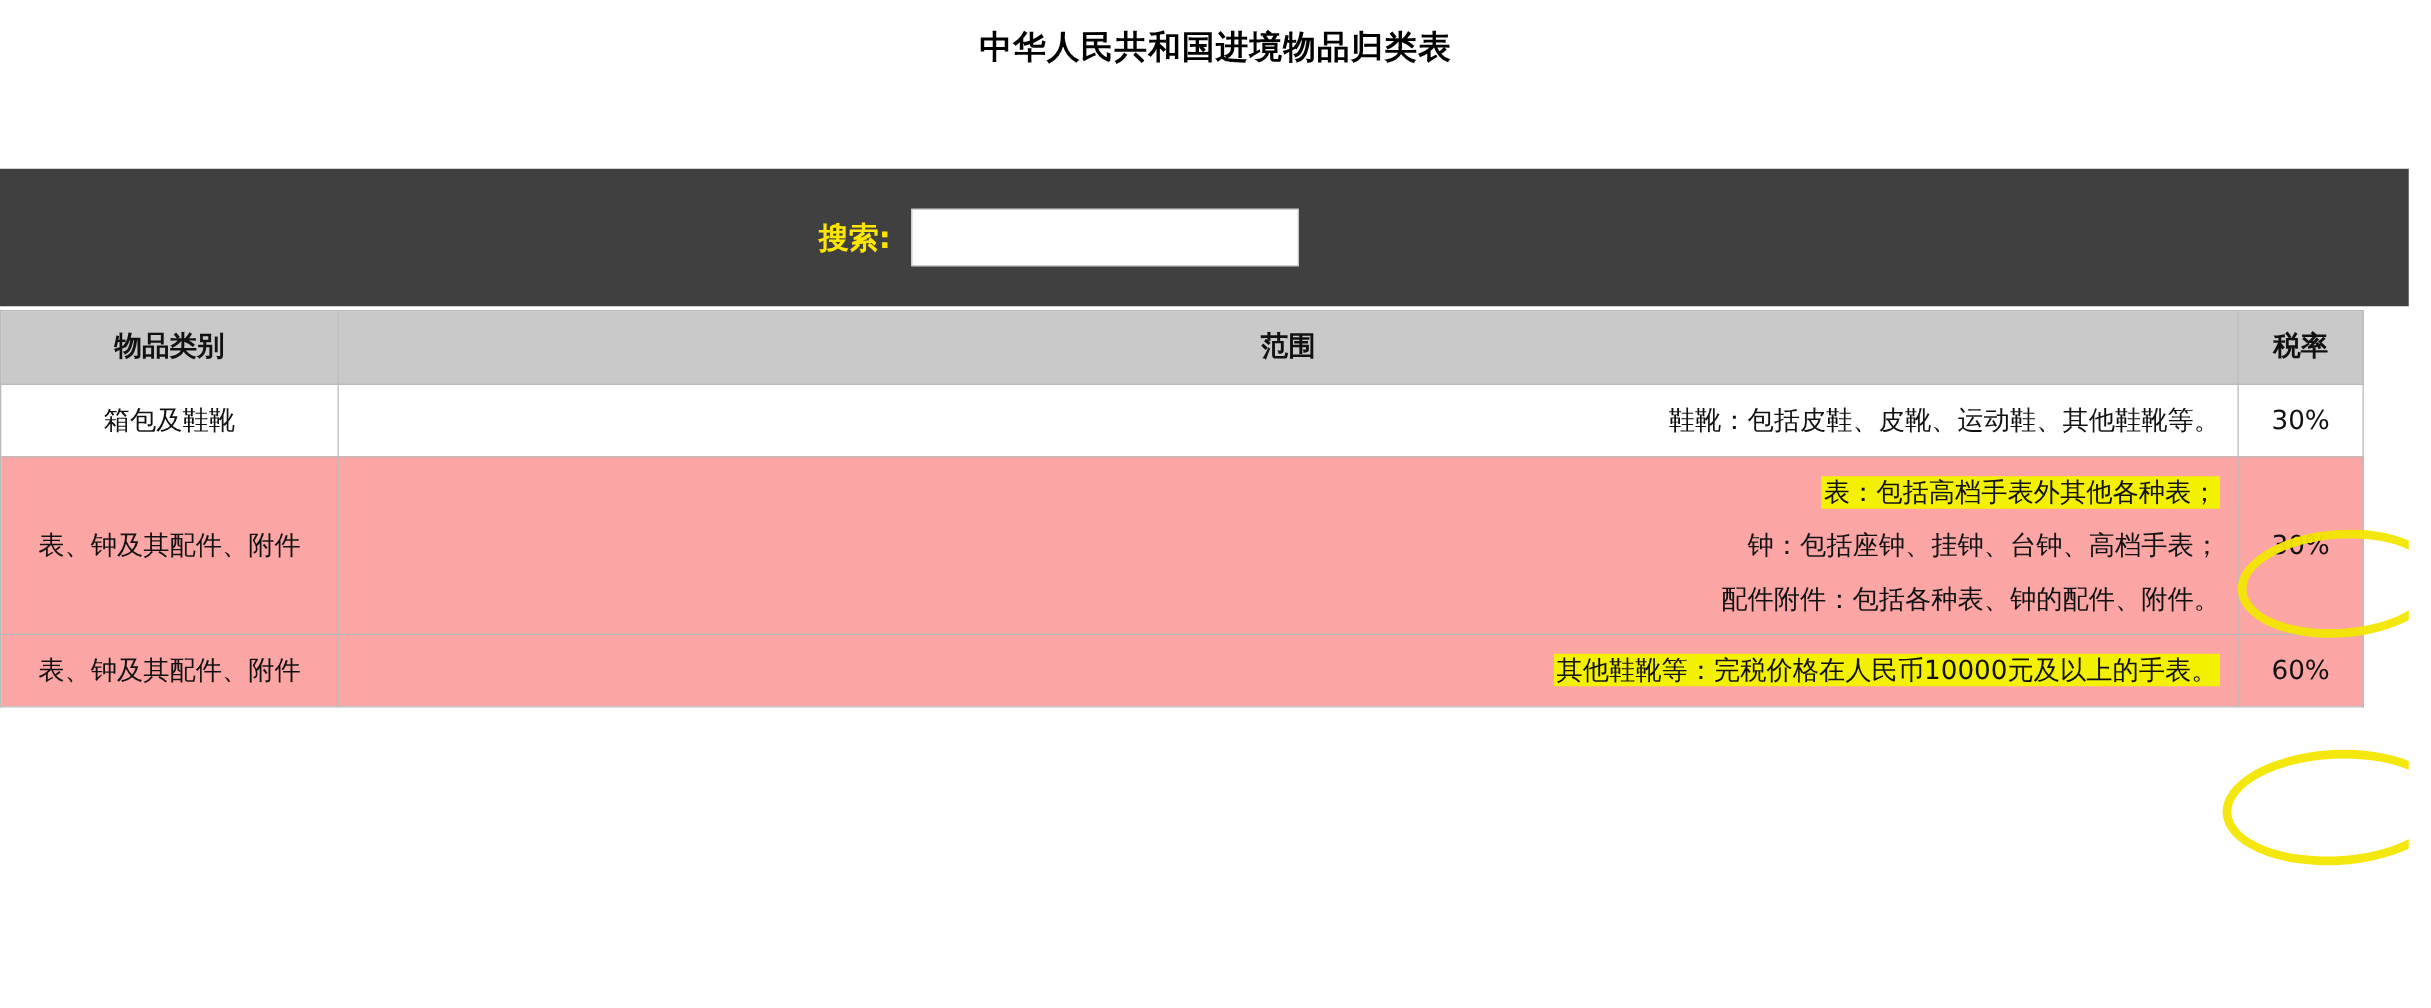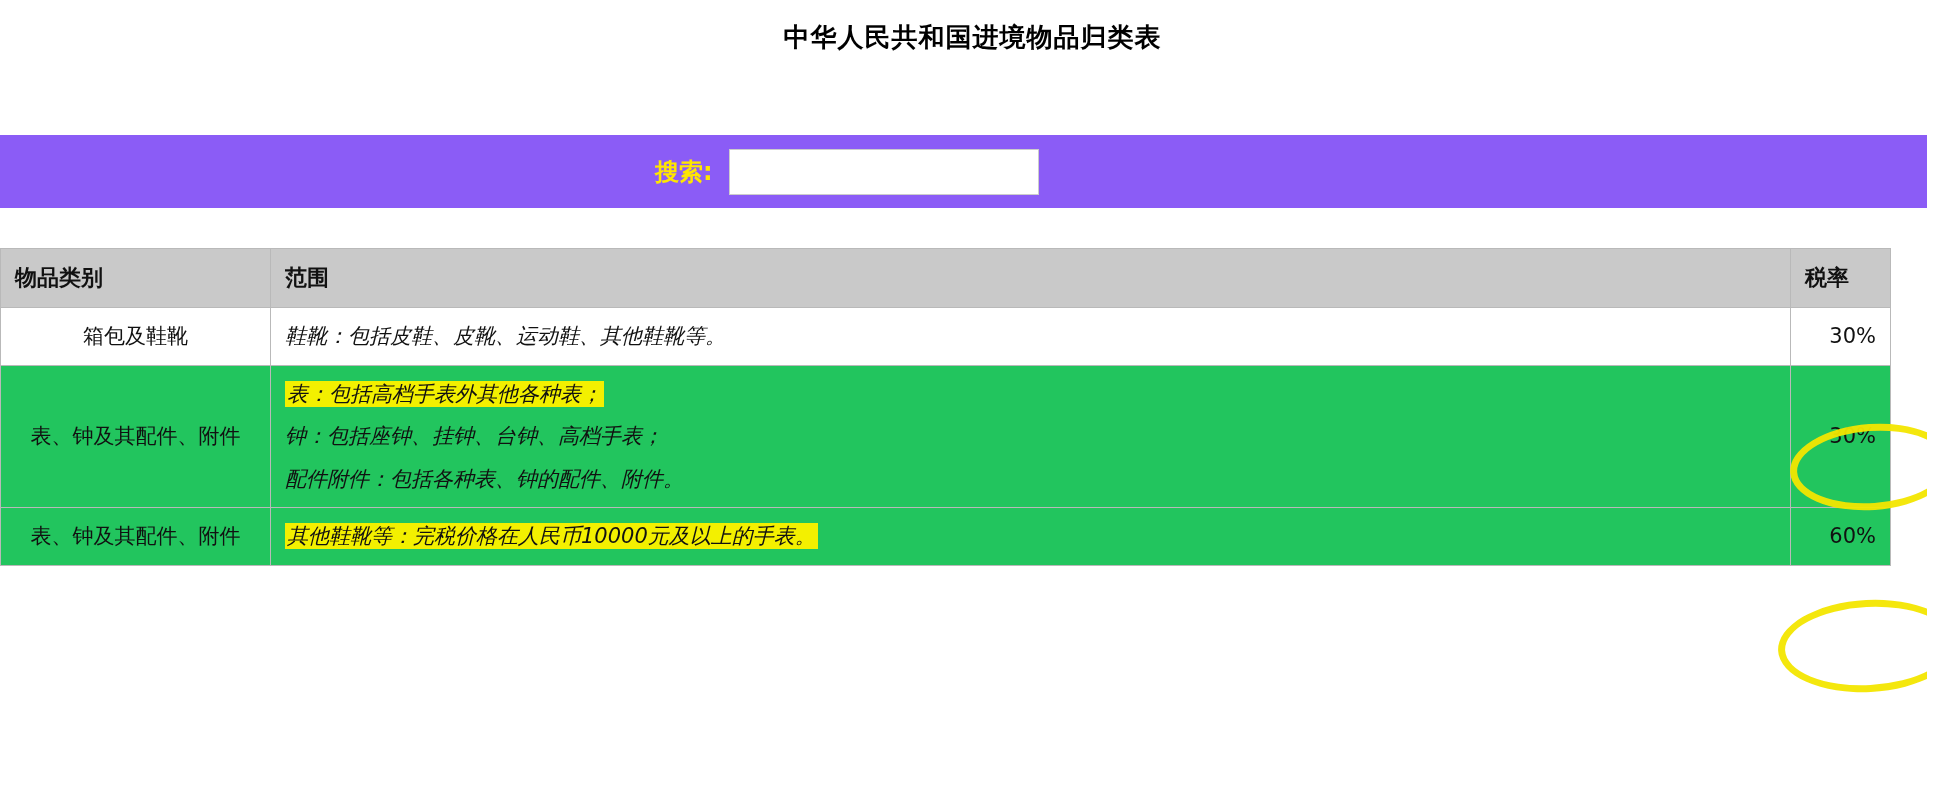--- a/index.html
+++ b/index.html
@@ -36,22 +36,22 @@
     color: #000000;
     letter-spacing: 1px;
   }
 
   
   .search-band {
     position: absolute;
     top: 135px;
     left: 0;
     width: 1945px;
-    height: 73px;
-    background: #8b5cf6;
+    height: 110px;
+    background: #404040;
     display: flex;
     align-items: center;
     justify-content: flex-start;
   }
   .search-inner {
     display: flex;
     align-items: center;
     margin-left: 655px;
   }
   .search-label {
@@ -89,33 +89,33 @@
   }
   table.classify th, table.classify td {
     border: 1px solid #b9b9b9;
     padding: 12px 14px;
     vertical-align: middle;
     line-height: 1.55;
   }
   table.classify thead th {
     background: #c9c9c9;
     font-weight: bold;
-    text-align: left;
+    text-align: center;
     height: 32px;
     font-size: 22px;
   }
   col.c-cat  { width: 270px; }
   col.c-scope{ width: 1520px; }
   col.c-rate { width: 100px; }
 
   td.cat   { text-align: center; }
-  td.scope { text-align: left; font-style: italic; }
-  td.rate  { text-align: right; white-space: nowrap; }
-
-  tr.green td { background: #22c55e; }
+  td.scope { text-align: right; }
+  td.rate  { text-align: center; white-space: nowrap; }
+
+  tr.green td { background: #fca5a5; }
   tr.white td { background: #ffffff; }
 
   .hl {
     background: #f3f000;
     padding: 1px 2px;
     box-decoration-break: clone;
     -webkit-box-decoration-break: clone;
   }
 
   .scope-line { display: block; }

